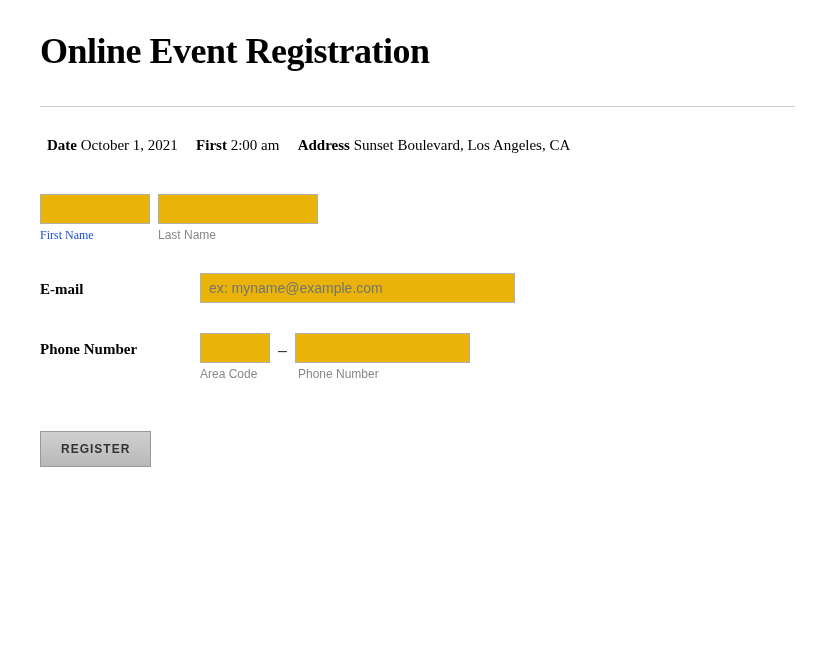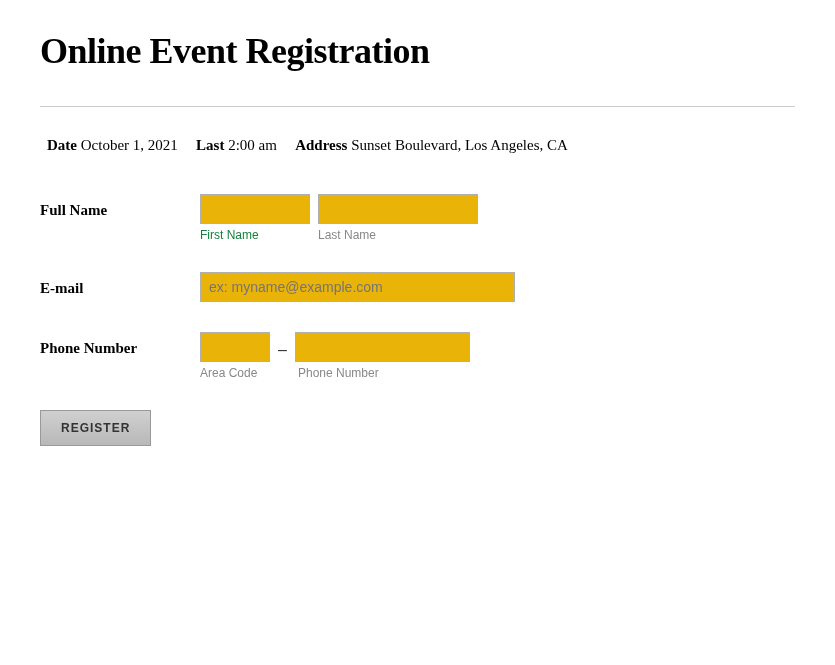--- a/index.html
+++ b/index.html
@@ -113,22 +113,22 @@
     }
 
     .name-hints {
       display: flex;
       gap: 8px;
     }
 
     .name-hint-first {
       width: 110px;
       font-size: 12px;
-      color: #15803d;
-      font-family: Liberation Sans, sans-serif;
+      color: #1d4ed8;
+      font-family: Liberation Serif, serif;
       text-align: left;
     }
 
     .name-hint-last {
       width: 160px;
       font-size: 12px;
       color: #888888;
       font-family: Arial, sans-serif;
       text-align: left;
     }
@@ -154,20 +154,21 @@
     }
 
     .phone-hint-number {
       font-size: 12px;
       color: #888888;
       font-family: Arial, sans-serif;
       margin-left: 20px;
     }
 
     .register-btn {
+      margin-top: 20px;
       padding: 10px 20px;
       background: linear-gradient(to bottom, #d0d0d0, #b8b8b8);
       border: 1px solid #999999;
       font-size: 12px;
       font-family: Arial, sans-serif;
       font-weight: bold;
       letter-spacing: 1px;
       color: #333333;
       cursor: pointer;
       text-transform: uppercase;
@@ -177,31 +178,30 @@
 <body>
 
 <h1 class="page-title">Online Event Registration</h1>
 
 <hr class="divider">
 
 <div class="event-info">
   <span class="label">Date</span>
   <span>October 1, 2021</span>
   &nbsp;
-  <span class="label">Last</span>
+  <span class="label">First</span>
   <span>2:00 am</span>
   &nbsp;
   <span class="label">Address</span>
   <span>Sunset Boulevard, Los Angeles, CA</span>
 </div>
 
 <div class="form-section">
 
   <div class="form-row">
-    <div class="form-label">Full Name</div>
     <div class="form-fields">
       <div class="form-fields-row">
         <input type="text" class="input-first-name" placeholder="" style="">
         <input type="text" class="input-last-name" placeholder="" style="">
       </div>
       <div class="name-hints">
         <span class="name-hint-first">First Name</span>
         <span class="name-hint-last">Last Name</span>
       </div>
     </div>

